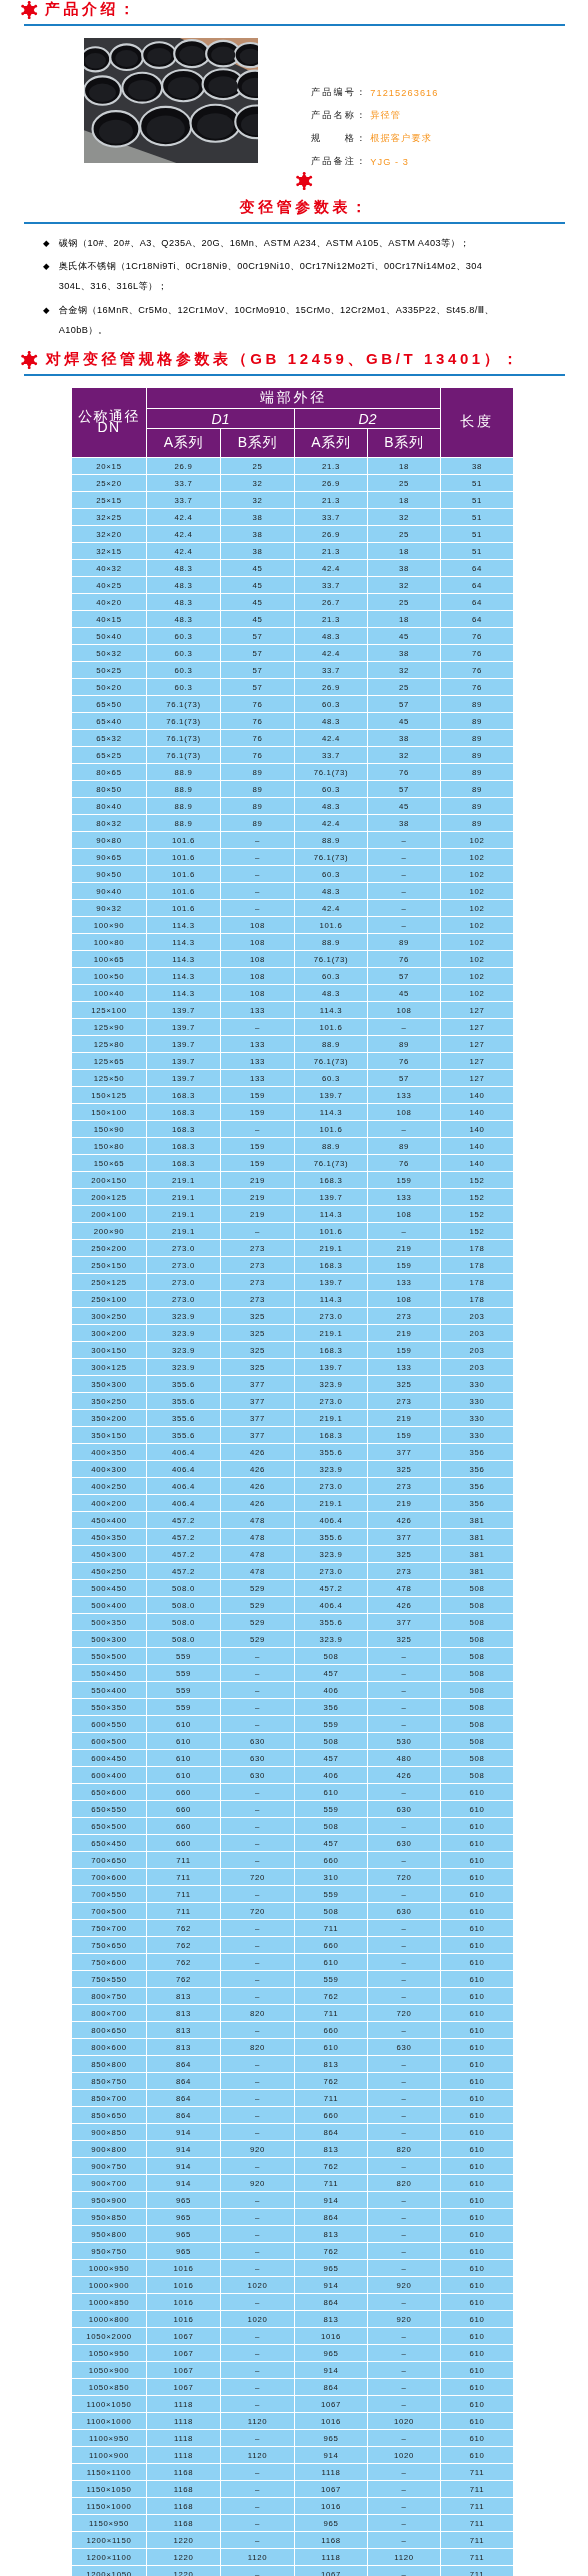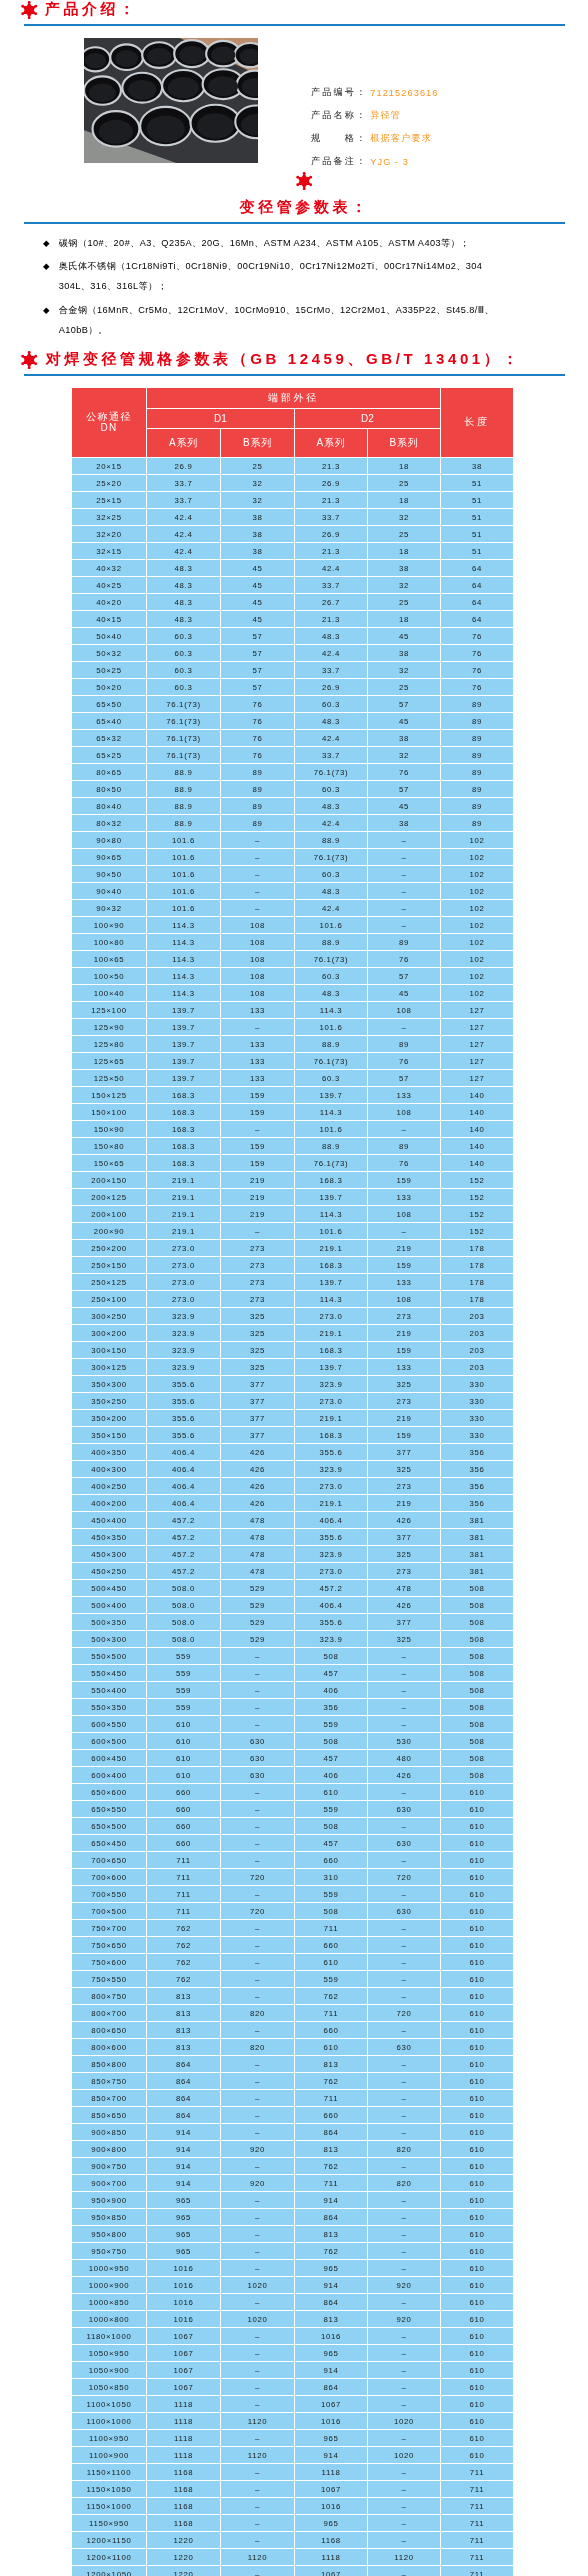--- a/index.html
+++ b/index.html
@@ -26,25 +26,25 @@
   
   .bullets{margin:9.2px 28.4px 0 43px;font-size:9.2px;color:#000;}
   .bullet{display:flex;line-height:20px;margin-bottom:3.6px;}
   .diamond{flex:0 0 auto;margin-right:9.2px;font-size:8.5px;line-height:20px;}
   .btext{letter-spacing:0.4px;}
 
   
   .table-wrap{margin:10.7px 0 0 71px;}
   table.spec{border-collapse:collapse;table-layout:fixed;width:442px;}
   table.spec th,table.spec td{border:0.7px solid #fff;text-align:center;vertical-align:middle;padding:0;overflow:hidden;}
-  table.spec thead th{background:#ef4444;color:#fff;font-weight:normal;font-size:10px;}
+  table.spec thead th{background:#701a75;color:#fff;font-weight:normal;font-size:14px;}
   th.sp{letter-spacing:2.8px;}
   th.series{letter-spacing:0.7px;font-size:8.2px;}
   .dn-head div{line-height:11.4px;letter-spacing:1.4px;}
-  tr.h1{height:21.3px;} tr.h2{height:20px;} tr.h3{height:29px;}
+  tr.h1{height:21.3px;} tr.h2{height:20px;font-style:italic;} tr.h3{height:29px;}
   table.spec tbody tr{height:17px;}
   table.spec tbody td{background:#8FD2F4;color:#1b1b1b;font-size:7.8px;letter-spacing:0.7px;}
 </style>
 </head>
 <body>
 
 <div class="page">
 
   <div class="sec-head head-1">
     <span class="star">
@@ -1085,21 +1085,21 @@
           </tr>
           <tr>
             <td>1000×800</td>
             <td>1016</td>
             <td>1020</td>
             <td>813</td>
             <td>920</td>
             <td>610</td>
           </tr>
           <tr>
-            <td>1180×1000</td>
+            <td>1050×2000</td>
             <td>1067</td>
             <td>–</td>
             <td>1016</td>
             <td>–</td>
             <td>610</td>
           </tr>
           <tr>
             <td>1050×950</td>
             <td>1067</td>
             <td>–</td>

